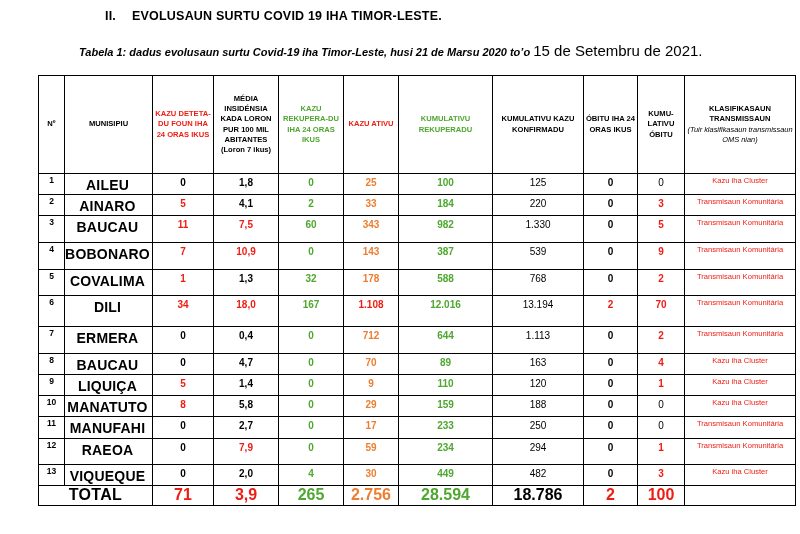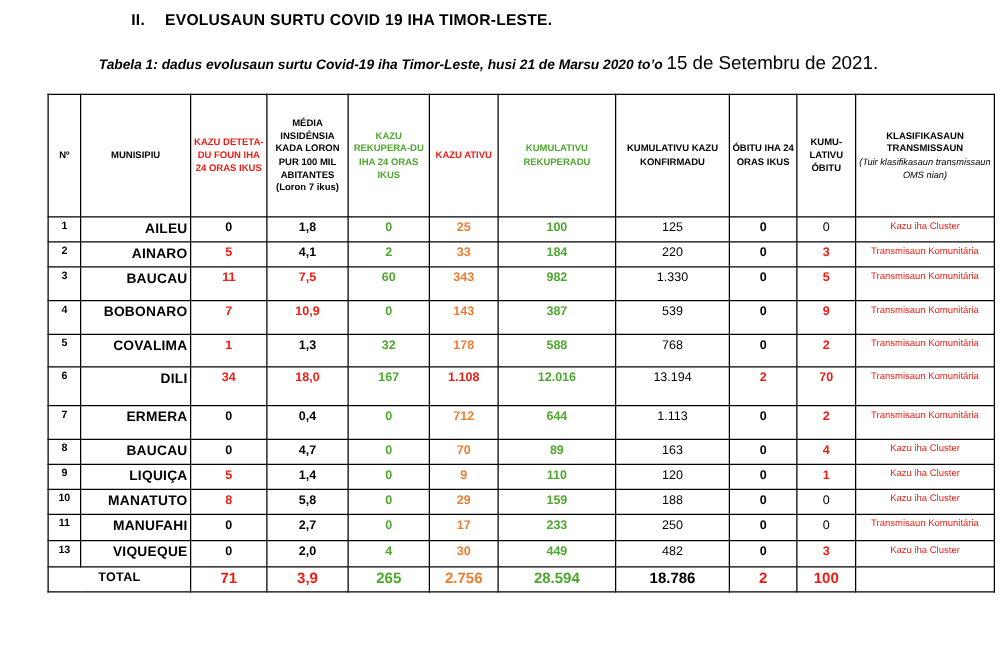--- a/index.html
+++ b/index.html
@@ -51,38 +51,38 @@
   .hc-green{color:var(--green);}
   .hc-black{color:#000;}
 
   tbody td{
     text-align:center;vertical-align:top;
     padding:3px 2px 1px 2px;
     font-size:10px;line-height:1.15;
   }
   td.no-cell{font-size:8.5px;font-weight:bold;padding-top:2px;}
   td.muni-cell{
-    text-align:right;padding-left:0;font-weight:bold;
-    font-size:11px;letter-spacing:.2px;
+    text-align:center;padding-left:0;font-weight:bold;
+    font-size:14px;letter-spacing:.2px;
   }
   .v-kb{font-weight:bold;color:#000;}
   .v-plain{font-weight:normal;color:#000;font-size:10px;}
   .v-r{font-weight:bold;color:var(--red);}
   .v-g{font-weight:bold;color:var(--green);}
   .v-o{font-weight:bold;color:var(--orange);}
   .v-klas{
     color:var(--red);font-weight:normal;
     font-size:7.6px;line-height:1.3;padding-top:2px;
   }
   tr.total-row{height:20px;}
   tr.total-row td{vertical-align:middle;padding-top:0;}
   td.total-label{
-    text-align:center;font-weight:bold;font-size:10px;letter-spacing:.3px;
-  }
-  tr.total-row td.tv{font-size:12px;}
+    text-align:center;font-weight:bold;font-size:16px;letter-spacing:.3px;
+  }
+  tr.total-row td.tv{font-size:16px;}
 </style>
 </head>
 <body>
 
 <div class="page">
 
   <div class="heading">
     <span>II.</span>
     <span>EVOLUSAUN SURTU COVID 19 IHA TIMOR-LESTE.</span>
   </div>
@@ -281,20 +281,33 @@
           <td class="v-kb">0</td>
           <td class="v-kb">2,7</td>
           <td class="v-g">0</td>
           <td class="v-o">17</td>
           <td class="v-g">233</td>
           <td class="v-plain">250</td>
           <td class="v-kb">0</td>
           <td class="v-plain">0</td>
           <td class="v-klas">Transmisaun Komunitária</td>
         </tr>
+        <tr style="height: 26px;">
+          <td class="no-cell">12</td>
+          <td class="muni-cell">RAEOA</td>
+          <td class="v-kb">0</td>
+          <td class="v-r">7,9</td>
+          <td class="v-g">0</td>
+          <td class="v-o">59</td>
+          <td class="v-g">234</td>
+          <td class="v-plain">294</td>
+          <td class="v-kb">0</td>
+          <td class="v-r">1</td>
+          <td class="v-klas">Transmisaun Komunitária</td>
+        </tr>
         <tr style="height: 21px;">
           <td class="no-cell">13</td>
           <td class="muni-cell">VIQUEQUE</td>
           <td class="v-kb">0</td>
           <td class="v-kb">2,0</td>
           <td class="v-g">4</td>
           <td class="v-o">30</td>
           <td class="v-g">449</td>
           <td class="v-plain">482</td>
           <td class="v-kb">0</td>

